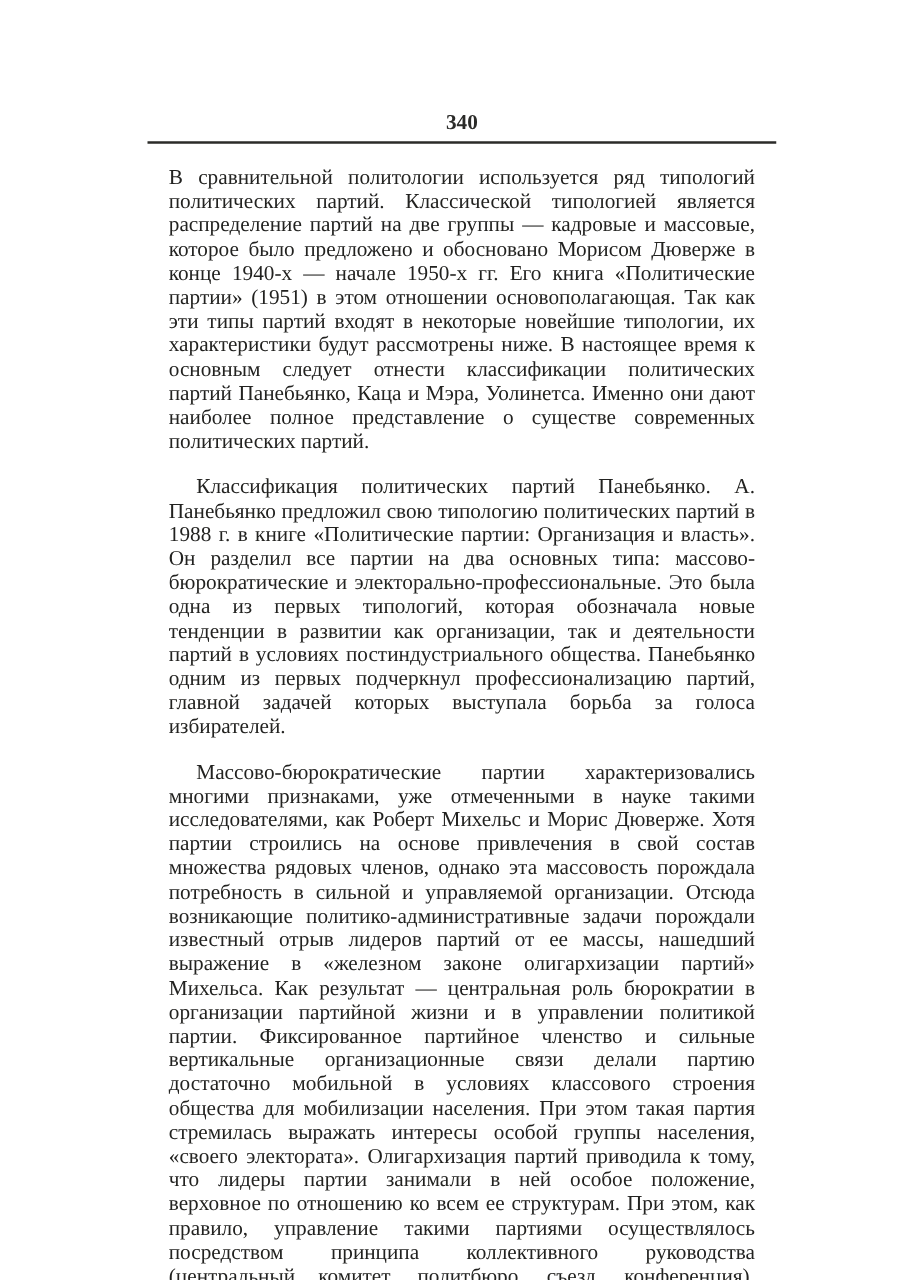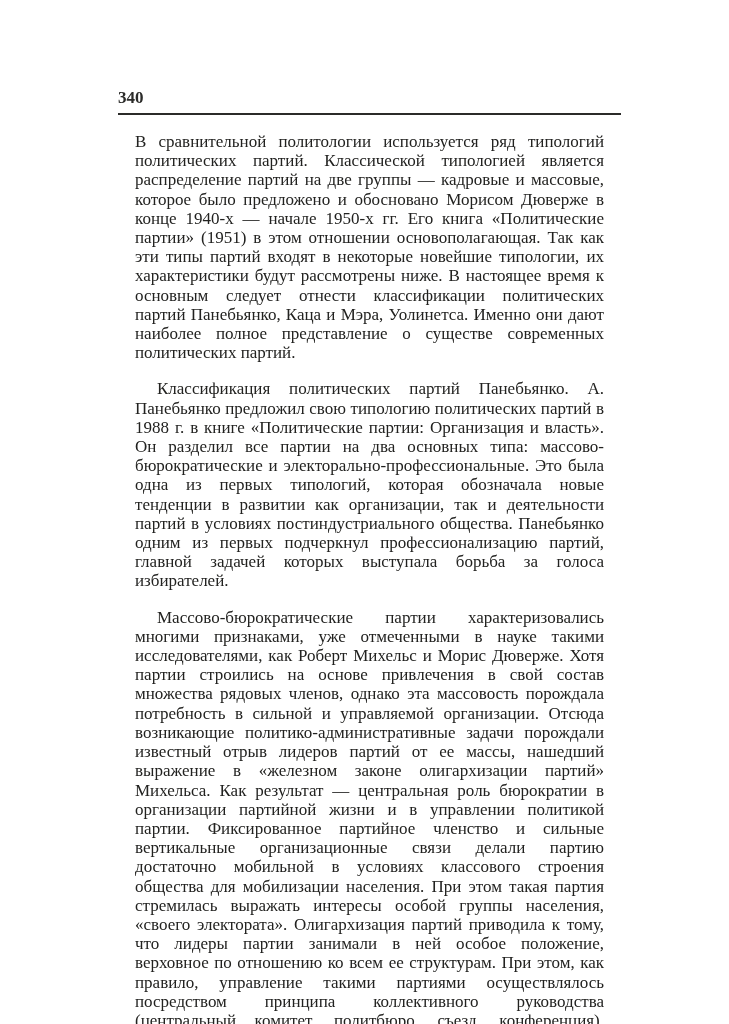--- a/index.html
+++ b/index.html
@@ -15,21 +15,21 @@
     overflow: hidden;
   }
   .content {
     position: absolute;
     left: 118px;
     top: 88px;
     width: 503px;
   }
   .page-header {
     display: flex;
-    justify-content: space-between;
+    justify-content: center;
     align-items: flex-end;
     padding-bottom: 5px;
     border-bottom: 2px solid #2b2b29;
   }
   .page-number {
     font-family: "Liberation Serif", "DejaVu Serif", serif;
     font-weight: bold;
     font-size: 17px;
     color: #2b2b29;
   }

